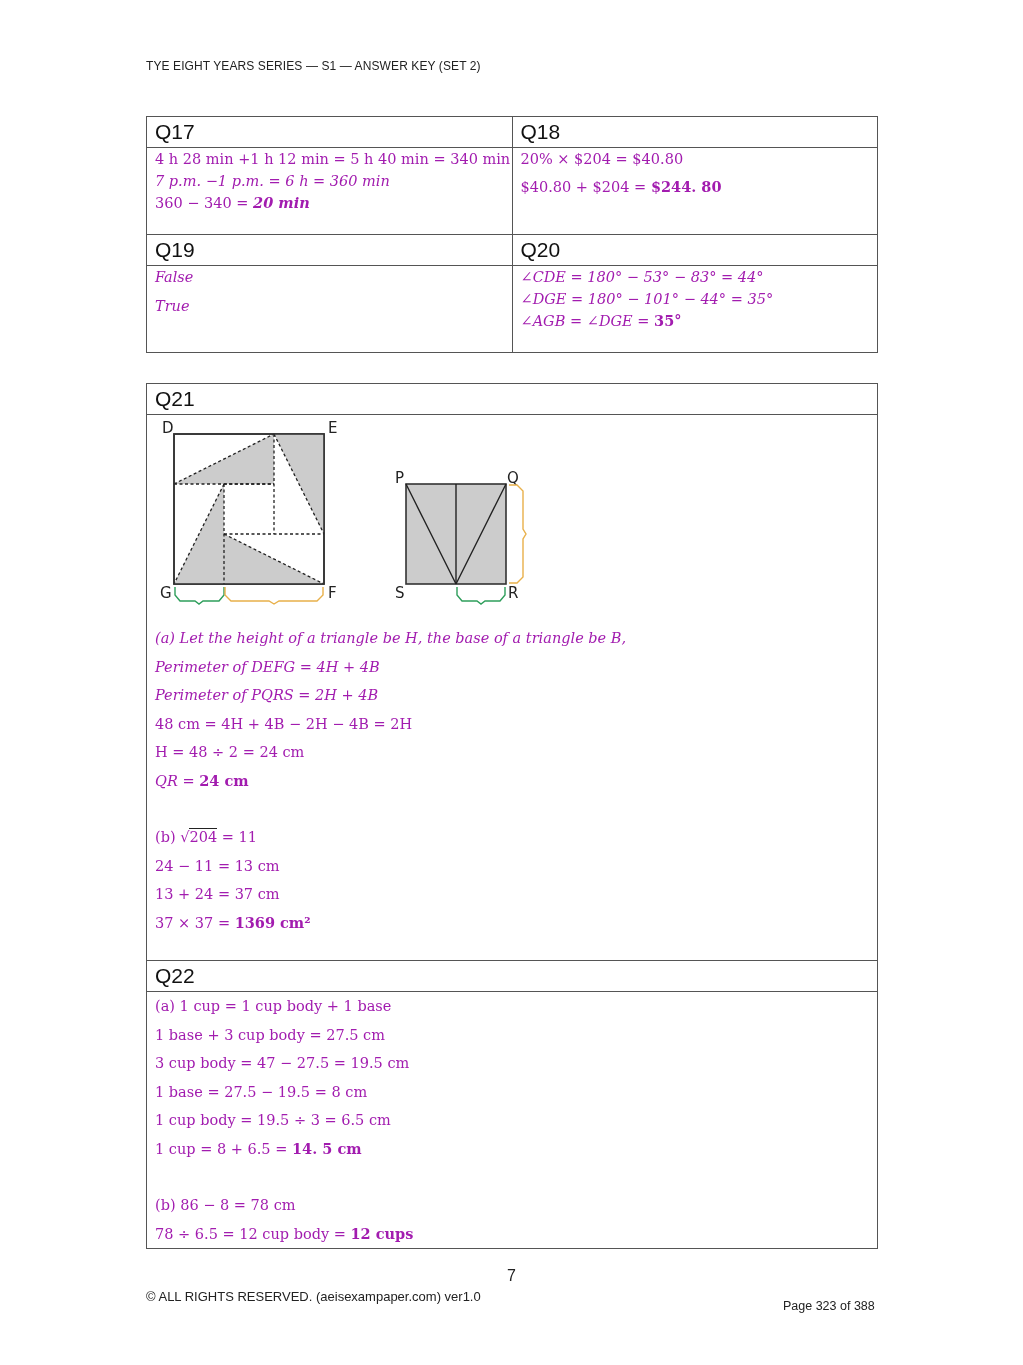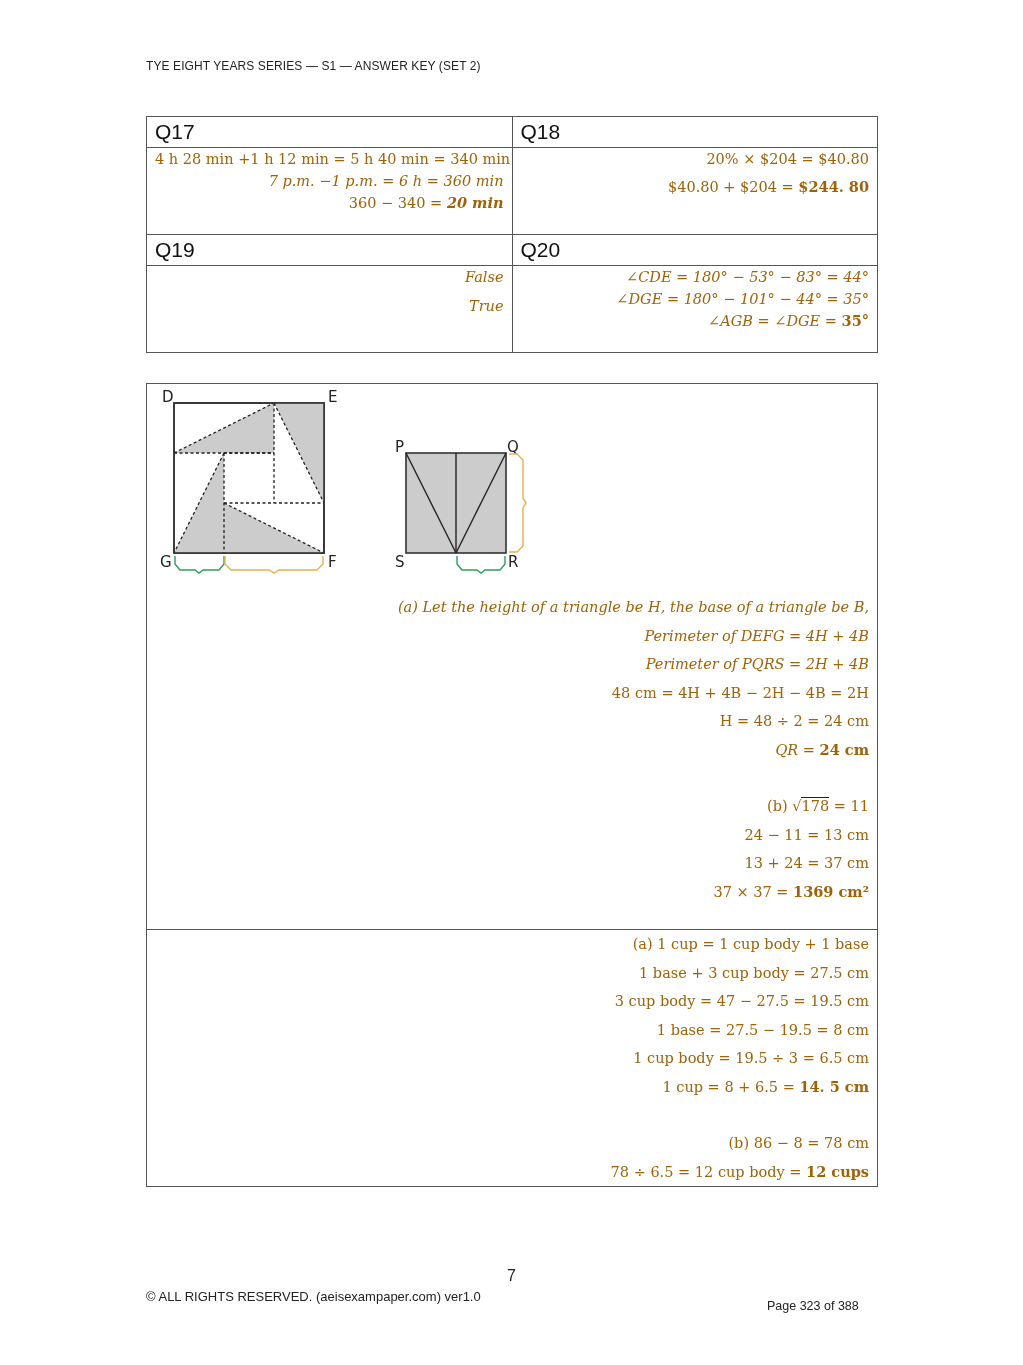--- a/index.html
+++ b/index.html
@@ -1,31 +1,31 @@
 <!DOCTYPE html>
 <html><head>
 <meta charset="utf-8">
 <style>
   html, body { margin: 0; padding: 0; background: #ffffff; }
   body { width: 1023px; height: 1365px; position: relative; overflow: hidden; color: #1a1a1a; }
   .hdr { position: absolute; left: 146px; top: 59px; font-family: "Liberation Sans", sans-serif; font-size: 12px; letter-spacing: 0.1px; color: #222; }
   table.qt { position: absolute; left: 146px; border-collapse: collapse; width: 732px; table-layout: fixed; }
   table.qt td { border: 1.5px solid #555; vertical-align: top; padding: 0 8px; }
   .qh { font-family: "Liberation Sans", sans-serif; font-size: 21px; height: 28px; line-height: 30px; color: #111; }
-  .body { font-family: "DejaVu Serif", "Liberation Serif", serif; font-size: 14.5px; color: #a16207; text-align: right; }
+  .body { font-family: "DejaVu Serif", "Liberation Serif", serif; font-size: 14.5px; color: #a21caf; }
   .ln { height: 22px; line-height: 22px; white-space: nowrap; }
   .ln.gap { height: 28.5px; line-height: 28.5px; }
   i { }
   b { font-weight: bold; }
   .spacer { height: 28px; }
   .diagram { position: relative; height: 200px; }
   svg text { font-family: "DejaVu Sans", "Liberation Sans", sans-serif; font-size: 15px; fill: #222; }
   .foot-num { position: absolute; left: 507px; top: 1267px; font-family: "Liberation Sans", sans-serif; font-size: 16px; color: #222; }
   .foot-left { position: absolute; left: 146px; top: 1289px; font-family: "Liberation Sans", sans-serif; font-size: 13px; color: #222; }
-  .foot-right { position: absolute; left: 767px; top: 1299px; font-family: "Liberation Sans", sans-serif; font-size: 12.5px; color: #222; }
+  .foot-right { position: absolute; left: 783px; top: 1299px; font-family: "Liberation Sans", sans-serif; font-size: 12.5px; color: #222; }
   .sqrt { border-top: 1.3px solid #222; padding-top: 0; }
 </style>
 </head>
 <body>
 
 <div class="hdr">TYE EIGHT YEARS SERIES — S1 — ANSWER KEY (SET 2)</div>
 
 <table class="qt" style="top:116px;">
   <tbody>
       <tr>
@@ -56,20 +56,23 @@
       <div class="ln" style="font-style:italic">∠CDE = 180° − 53° − 83° = 44°</div>
       <div class="ln" style="font-style:italic">∠DGE = 180° − 101° − 44° = 35°</div>
       <div class="ln"><i>∠AGB = ∠DGE = </i><b>35°</b></div>
     </td>
   </tr>
 </tbody>
   </table>
 
 <table class="qt" style="top:383px;">
   <tbody>
+      <tr>
+    <td class="qh">Q21</td>
+  </tr>
   <tr>
     <td class="body" style="height:545px;padding-left:8px">
       <div class="diagram">
         <svg width="420" height="200" viewBox="0 0 420 200" style="position:absolute;left:-8px;top:0">
 
           <g>
             <rect x="27" y="19" width="150" height="150" fill="#ffffff" stroke="#333" stroke-width="1.6"></rect>
             <polygon points="27,69 127,19 127,69" fill="#cccccc"></polygon>
             <polygon points="127,19 177,19 177,119" fill="#cccccc"></polygon>
             <polygon points="27,169 77,69 77,169" fill="#cccccc"></polygon>
@@ -112,26 +115,29 @@
       <div style="margin-top:9px">
         <div class="ln gap" style="font-style:italic">(a) Let the height of a triangle be H, the base of a triangle be B,</div>
         <div class="ln gap" style="font-style:italic">Perimeter of DEFG = 4H + 4B</div>
         <div class="ln gap" style="font-style:italic">Perimeter of PQRS = 2H + 4B</div>
         <div class="ln gap">48 cm = 4H + 4B − 2H − 4B = 2H</div>
         <div class="ln gap">H = 48 ÷ 2 = 24 cm</div>
         <div class="ln gap"><i>QR = </i><b>24 cm</b></div>
       </div>
       <div class="spacer"></div>
       <div>
-        <div class="ln gap"><span>(b) √</span><span class="sqrt">178</span><span> = 11</span></div>
+        <div class="ln gap"><span>(b) √</span><span class="sqrt">204</span><span> = 11</span></div>
         <div class="ln gap">24 − 11 = 13 cm</div>
         <div class="ln gap">13 + 24 = 37 cm</div>
         <div class="ln gap"><span>37 × 37 = </span><b>1369 cm²</b></div>
       </div>
     </td>
+  </tr>
+  <tr>
+    <td class="qh">Q22</td>
   </tr>
   <tr>
     <td class="body" style="height:255px;">
       <div>
         <div class="ln gap">(a) 1 cup = 1 cup body + 1 base</div>
         <div class="ln gap">1 base + 3 cup body = 27.5 cm</div>
         <div class="ln gap">3 cup body = 47 − 27.5 = 19.5 cm</div>
         <div class="ln gap">1 base = 27.5 − 19.5 = 8 cm</div>
         <div class="ln gap">1 cup body = 19.5 ÷ 3 = 6.5 cm</div>
         <div class="ln gap"><span>1 cup = 8 + 6.5 = </span><b>14. 5 cm</b></div>

